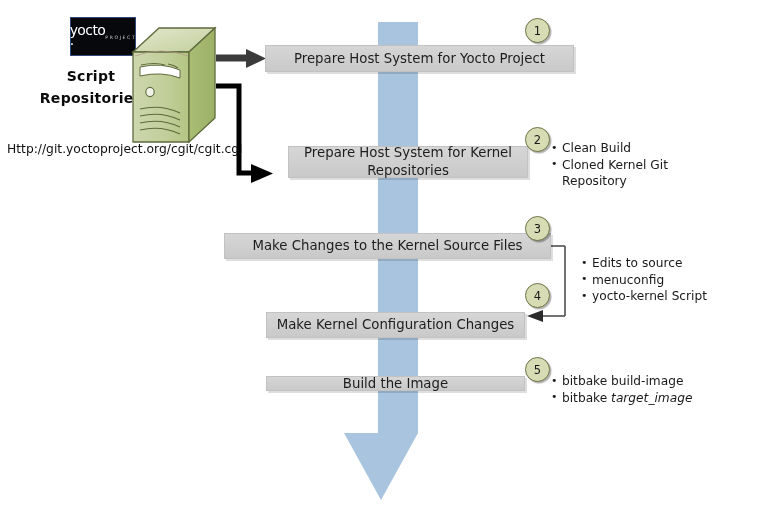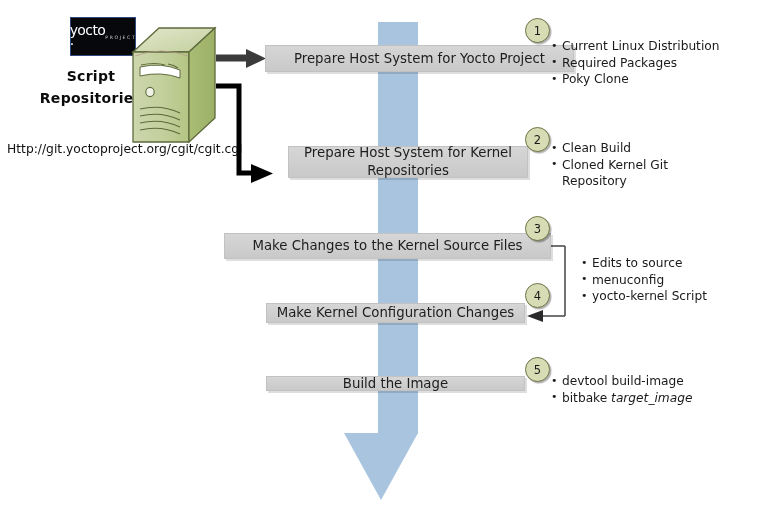--- a/index.html
+++ b/index.html
@@ -38,21 +38,21 @@
     text-align:center;
     font-size:13.3px;
     color:#1d1d1d;
     line-height:1.35;
     box-sizing:border-box;
     background-image:linear-gradient(180deg,#d6d6d6 0%,#c9c9c9 100%);
   }
   #box1{left:265px;top:45px;width:309px;height:27px;}
   #box2{left:288px;top:146px;width:240px;height:32px;}
   #box3{left:224px;top:233px;width:327px;height:26px;}
-  #box4{left:266px;top:303px;width:259px;height:20px;}
+  #box4{left:266px;top:312px;width:259px;height:26px;}
   #box5{left:266px;top:376px;width:259px;height:15px;}
 
   
   .circle{
     position:absolute;
     width:25px;height:25px;
     border-radius:50%;
     background:#d8dcb4;
     border:1.4px solid #6f7445;
     box-shadow:1.5px 1.5px 1px rgba(0,0,0,0.30);
@@ -236,35 +236,30 @@
   <div class="circle" id="c3">
       <span>3</span>
     </div>
   <div class="circle" id="c4">
       <span>4</span>
     </div>
   <div class="circle" id="c5">
       <span>5</span>
     </div>
 
-  <div class="blist" id="bl1">
-    <div class="li">Current Linux Distribution</div>
-    <div class="li">Required Packages</div>
-    <div class="li">Poky Clone</div>
-  </div>
 
   <div class="blist" id="bl2">
     <div class="li">Clean Build</div>
     <div class="li">Cloned Kernel Git Repository</div>
   </div>
 
   <div class="blist" id="bl3">
     <div class="li">Edits to source</div>
     <div class="li">menuconfig</div>
     <div class="li">yocto-kernel Script</div>
   </div>
 
   <div class="blist" id="bl5">
-    <div class="li">devtool build-image</div>
+    <div class="li">bitbake build-image</div>
     <div class="li"><span>bitbake </span><span class="ital">target_image</span></div>
   </div>
 
 </div>
 
 </body></html>

